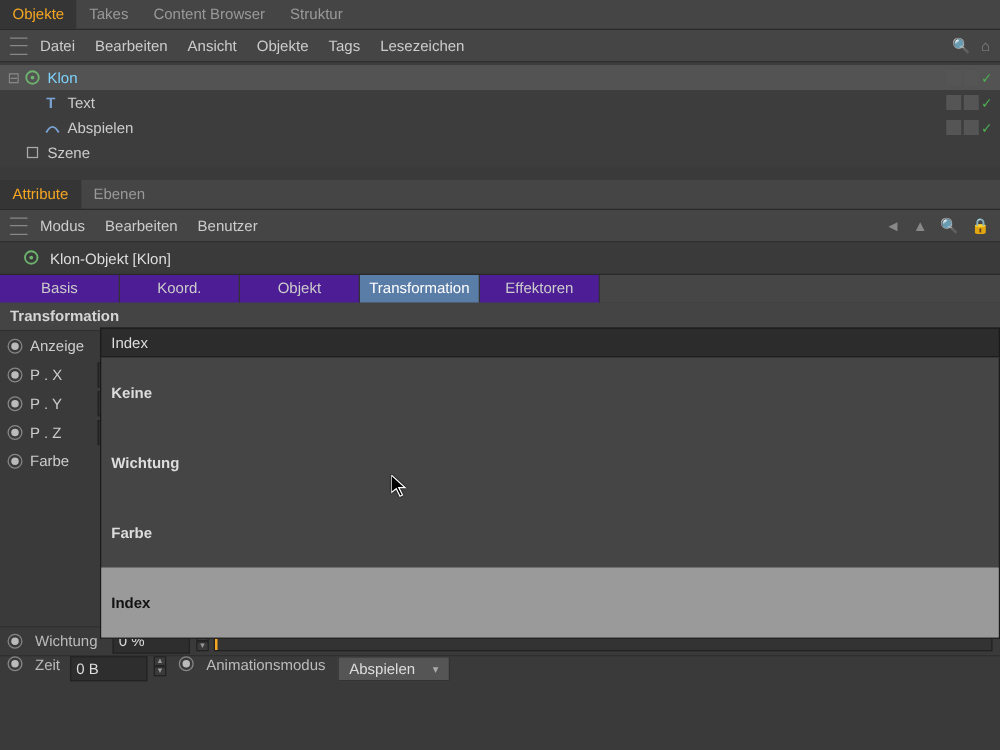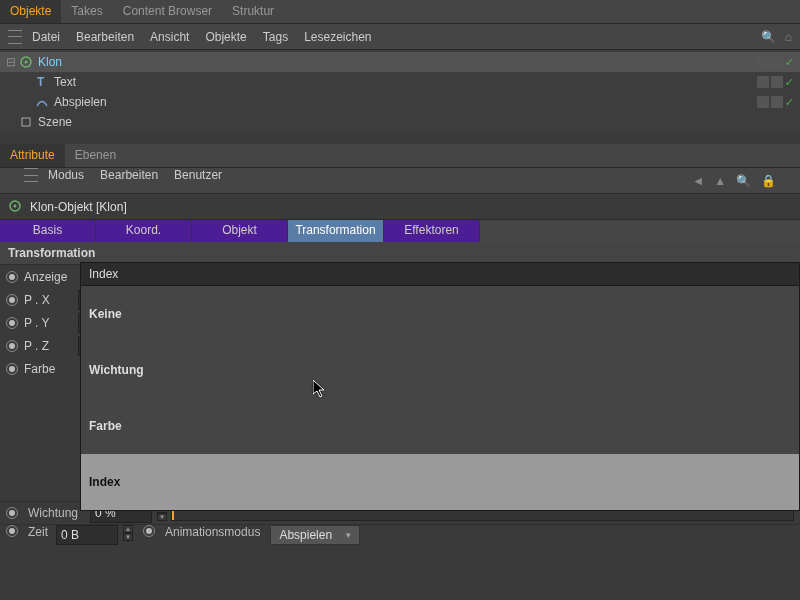--- a/index.html
+++ b/index.html
@@ -23,24 +23,24 @@
 .tree-label { flex: 1; color: #ccc; }
 .tree-label.orange { color: #7dd3fc; }
 .tree-flags { display: flex; gap: 2px; margin-right: 6px; align-items: center; }
 .flag-box { width: 12px; height: 12px; background: #555; }
 .flag-check { color: #4caf50; font-size: 11px; }
 
 .attr-tabs { display: flex; background: #454545; height: 24px; border-bottom: 1px solid #2a2a2a; margin-top: 10px; }
 .attr-tab { padding: 4px 10px; color: #999; cursor: pointer; }
 .attr-tab.active { background: #353535; color: #f5a623; }
 
-.attr-menu { display: flex; background: #454545; height: 26px; padding: 0 24px; border-bottom: 1px solid #2a2a2a; }
+.attr-menu { display: flex; align-items: center; background: #454545; height: 26px; padding: 0 8px; border-bottom: 1px solid #2a2a2a; }
 .attr-menu-right { margin-left: auto; display: flex; gap: 10px; align-items: center; color: #888; }
 
-.obj-header { display: flex; align-items: center; background: #3a3a3a; height: 26px; padding: 0 8px; border-bottom: 1px solid #2a2a2a; }
+.obj-header { display: flex; align-items: center; background: #3a3a3a; height: 26px; padding: 0 18px; border-bottom: 1px solid #2a2a2a; }
 .obj-icon { width: 16px; height: 16px; margin-right: 6px; }
 .obj-title { color: #ddd; }
 
 .sub-tabs { display: flex; background: #464646; height: 22px; }
 .sub-tab { width: 96px; text-align: center; padding: 3px 0; color: #ccc; border-right: 1px solid #333; cursor: pointer; background: #4c1d95; }
 .sub-tab.active { background: #5a7da8; color: #fff; }
 
 .section-header { background: #444; color: #d5d5d5; padding: 4px 8px; font-weight: bold; border-bottom: 1px solid #2f2f2f; }
 
 .prop-row { display: flex; align-items: center; height: 23px; padding: 0 6px; }

